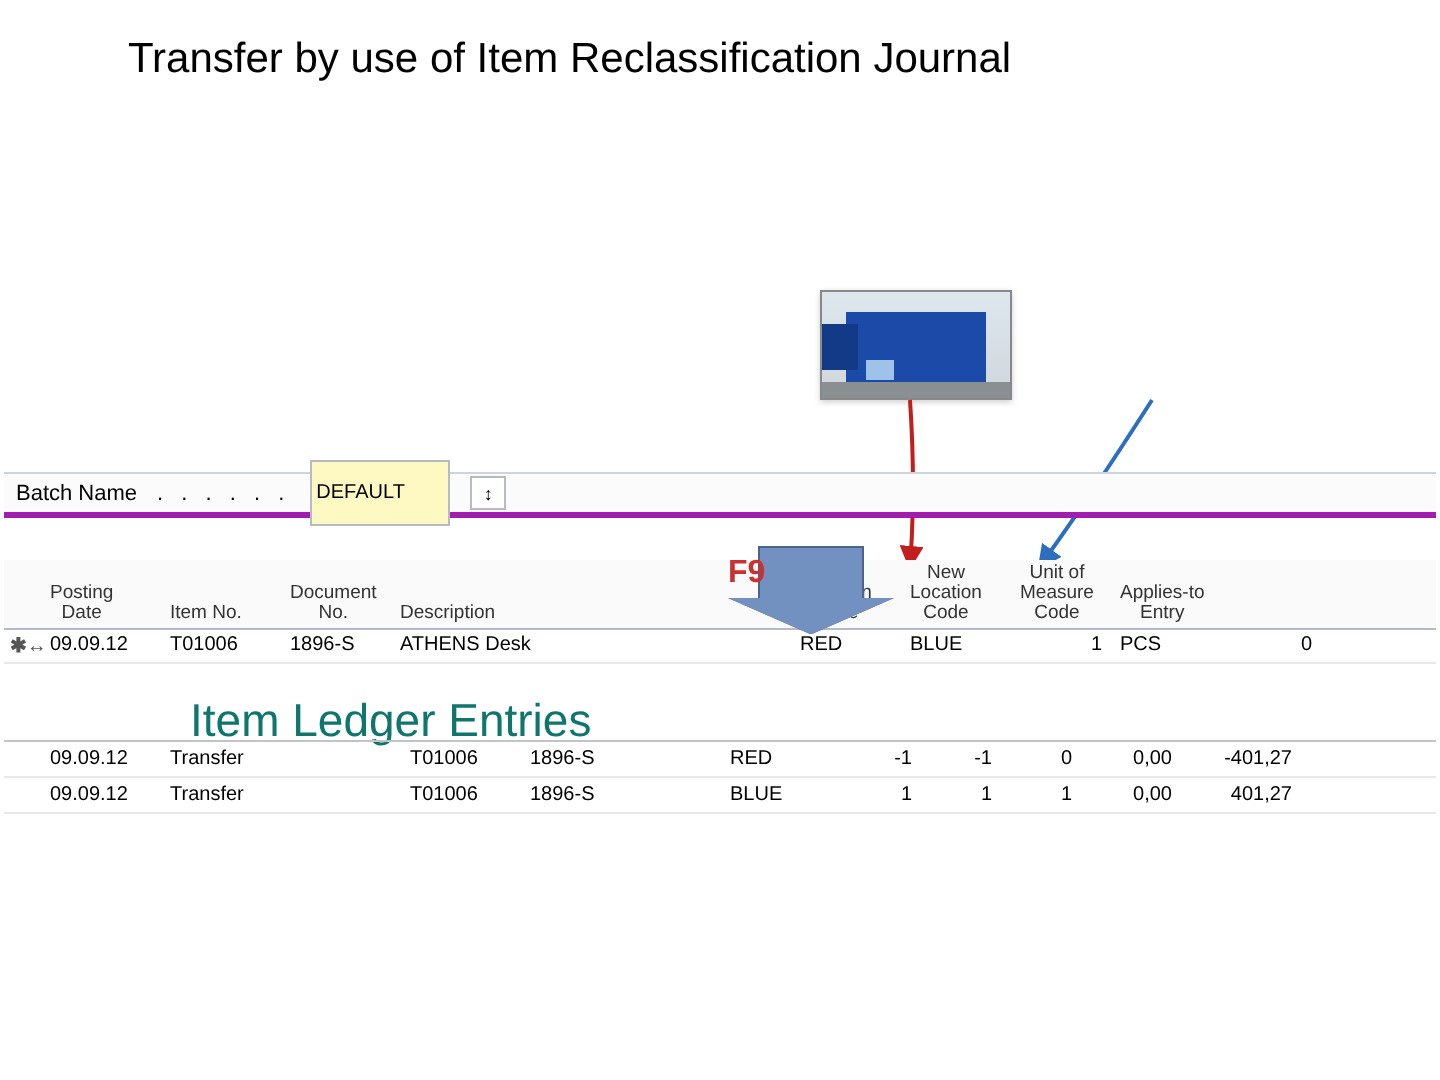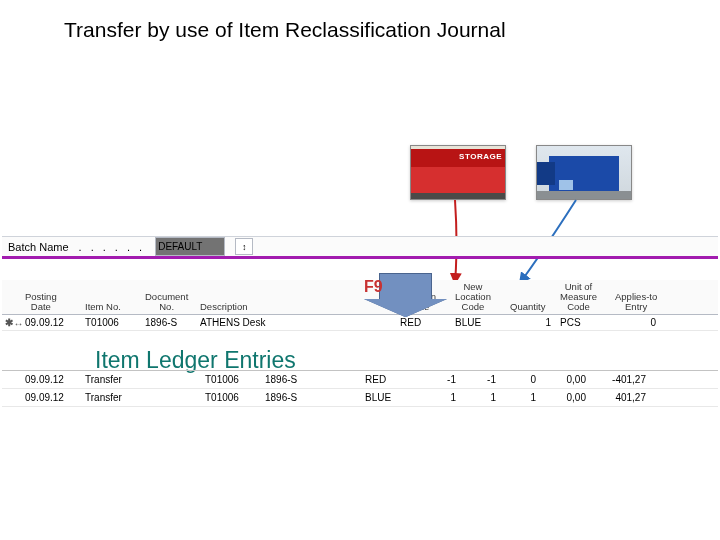--- a/index.html
+++ b/index.html
@@ -15,21 +15,21 @@
   .photo.blue { width: 96px; height: 55px; display:block; position: relative; background: linear-gradient(#dfe7ee,#cfd7dd); }
   .photo.blue .bldg { position:absolute; left:12px; right:12px; top:10px; bottom:8px; background:#1b4aa8; }
   .photo.blue .bldg::before { content:""; position:absolute; left:-12px; top:6px; bottom:6px; width:18px; background:#123a86; }
   .photo.blue .bldg::after { content:""; position:absolute; left:10px; top:24px; width:14px; height:10px; background:#9fc2e8; }
   .photo.blue .ground { position:absolute; bottom:0; left:0; right:0; height:8px; background:#8a8f92; }
 
   .arrow-svg { position:absolute; pointer-events:none; }
 
   .batch-bar { position:absolute; top:236px; left:2px; width:716px; height:23px; border-top:1px solid #cfd3da; border-bottom:3px solid #a21caf; background:#fbfbfb; font-size:11px; display:flex; align-items:center; padding-left:6px; gap:10px;}
   .batch-bar .dots { letter-spacing:3px; color:#000; }
-  .batch-bar input { width:70px; height:19px; border:1px solid #b5bac4; font-size:10px; padding:0 2px; background:#737373; }
+  .batch-bar input { width:70px; height:33px; border:1px solid #b5bac4; font-size:10px; padding:0 2px; background:#fef9c3; }
   .batch-bar .lookup { width:18px; height:17px; border:1px solid #b5bac4; background:#fff; display:inline-flex; align-items:center; justify-content:center; font-size:9px; }
 
   .journal-grid { position:absolute; top:280px; left:2px; width:716px; }
   .jg-head { display:grid; grid-template-columns: 20px 60px 60px 55px 110px 45px 45px 55px 55px 50px 55px 50px; font-size:9.5px; color:#333; border-bottom:1px solid #b5bac4; background:#fafafa; }
   .jg-head > div { padding:2px 3px; line-height:1.05; display:flex; align-items:flex-end; min-height:26px;text-align:center; }
   .jg-row { display:grid; grid-template-columns: 20px 60px 60px 55px 110px 45px 45px 55px 55px 50px 55px 50px; font-size:10px; color:#000; border-bottom:1px solid #e8e8e8; }
   .jg-row > div { padding:2px 3px; white-space:nowrap; overflow:hidden; }
   .row-handle { color:#555; font-weight:700; text-align:center; }
 
   .f9-arrow { position:absolute; top:273px; left:364px; width:83px; height:51px; }
@@ -43,25 +43,20 @@
   .ile-row { display:grid; grid-template-columns: 20px 60px 60px 60px 60px 100px 60px 40px 40px 40px 50px 60px; border-bottom:1px solid #e8e8e8; }
   .ile-row > div { padding:3px 3px; white-space:nowrap; overflow:hidden; }
   .ile-row .num { text-align:right; padding-right:6px;}
 </style>
 </head>
 <body>
 
 <h1 class="slide-title">Transfer by use of Item Reclassification Journal</h1>
 
 <div class="photos">
-  <span class="photo red">
-    <span class="sky"></span>
-    <span class="band">STORAGE</span>
-    <span class="ground"></span>
-  </span>
   <span class="photo blue">
     <span class="bldg"></span>
       <span class="ground"></span>
   </span>
 </div>
 
 <svg class="arrow-svg" style="top:195px; left:443px;" width="40" height="95">
   <defs>
       <marker id="ah1" markerWidth="6" markerHeight="6" refX="5" refY="3" orient="auto">
         <path d="M0,0 L6,3 L0,6 Z" fill="#C31E1E"></path>
@@ -91,21 +86,20 @@
   <div class="jg-head">
     <div></div>
     <div>Posting<br>Date</div>
     <div>Item No.</div>
     <div>Document<br>No.</div>
     <div>Description</div>
     <div></div>
     <div></div>
     <div>Location<br>Code</div>
     <div>New<br>Location<br>Code</div>
-    <div>Quantity</div>
     <div>Unit of<br>Measure<br>Code</div>
     <div>Applies-to<br>Entry</div>
   </div>
   <div class="jg-row">
     <div class="row-handle">✱↔</div>
     <div>09.09.12</div>
     <div>T01006</div>
     <div>1896-S</div>
     <div>ATHENS Desk</div>
     <div></div>

